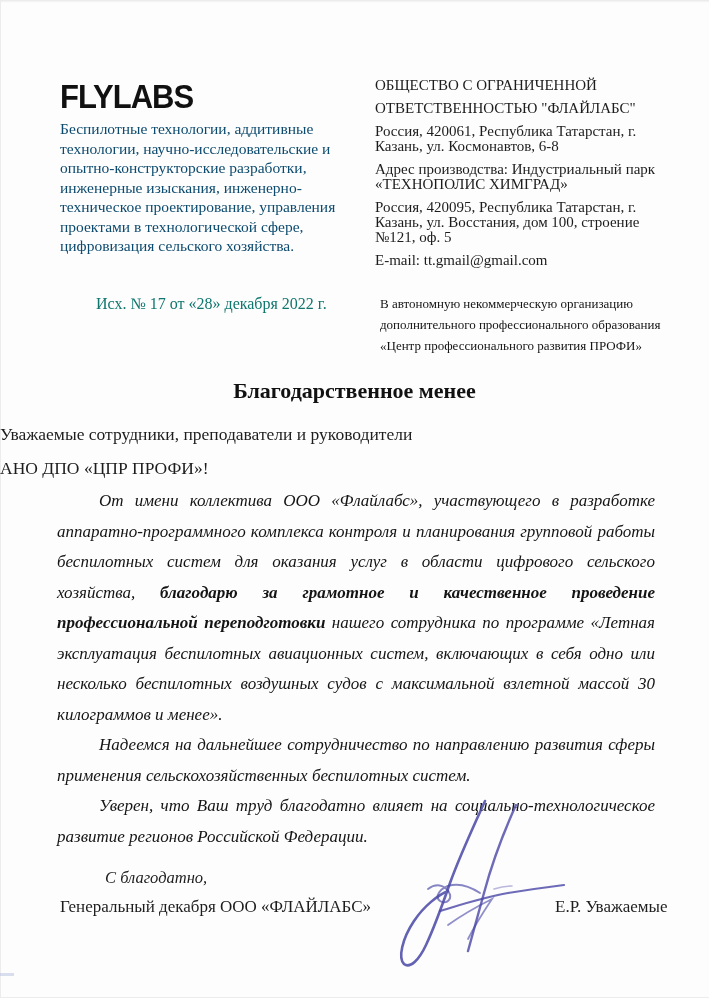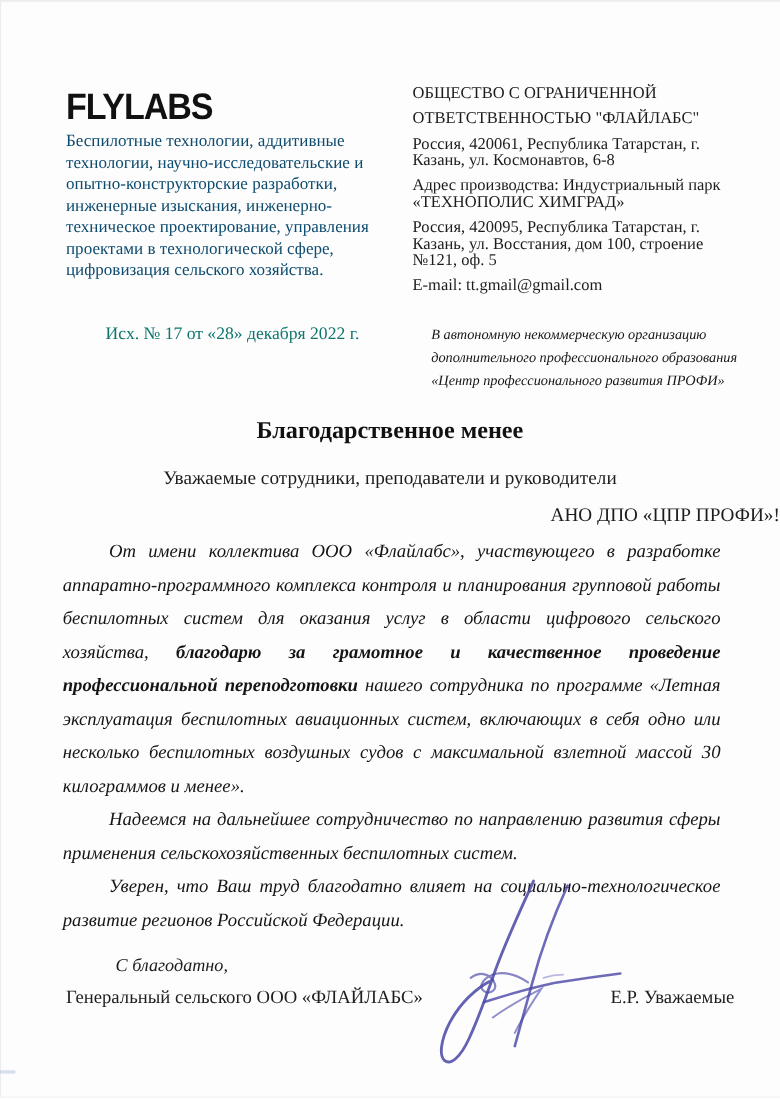--- a/index.html
+++ b/index.html
@@ -52,49 +52,48 @@
     width: 292px;
     font-size: 15px;
     line-height: 15px;
     color: #1c1c1c;
   }
   .right-col p {
     margin: 0 0 8px 0;
   }
   .recipient {
     position: absolute;
-    left: 392px; top: 293px;
+    left: 380px; top: 293px;
     width: 300px;
     font-size: 13px;
     line-height: 21px;
     color: #141414;
-    font-style: italic;
   }
   
   .title {
     position: absolute;
     left: 0; top: 378px;
     width: 709px;
     text-align: center;
     font-size: 22px;
     font-weight: bold;
     color: #111;
   }
   .salutation-1 {
     position: absolute;
     left: 0; top: 424px;
     width: 709px;
-    text-align: center;
+    text-align: left;
     font-size: 17.5px;
   }
   .salutation-2 {
     position: absolute;
     left: 0; top: 458px;
     width: 709px;
-    text-align: right;
+    text-align: left;
     font-size: 17.5px;
   }
   .body-text {
     position: absolute;
     left: 57px; top: 486px;
     width: 598px;
     font-size: 17px;
     line-height: 30.5px;
     text-align: justify;
     color: #141414;
@@ -163,21 +162,21 @@
   <div class="salutation-1">Уважаемые сотрудники, преподаватели и руководители</div>
   <div class="salutation-2">АНО ДПО «ЦПР ПРОФИ»!</div>
 
   <div class="body-text">
     <p><span>От имени коллектива ООО «Флайлабс», участвующего в разработке аппаратно-программного комплекса контроля и планирования групповой работы беспилотных систем для оказания услуг в области цифрового сельского хозяйства, </span><span class="b">благодарю за грамотное и качественное проведение профессиональной переподготовки</span><span> нашего сотрудника по программе «Летная эксплуатация беспилотных авиационных систем, включающих в себя одно или несколько беспилотных воздушных судов с максимальной взлетной массой 30 килограммов и менее».</span></p>
     <p>Надеемся на дальнейшее сотрудничество по направлению развития сферы применения сельскохозяйственных беспилотных систем.</p>
     <p>Уверен, что Ваш труд благодатно влияет на социально-технологическое развитие регионов Российской Федерации.</p>
   </div>
 
   <div class="closing">С благодатно,</div>
-  <div class="signer-title">Генеральный сельского ООО «ФЛАЙЛАБС»</div>
+  <div class="signer-title">Генеральный декабря ООО «ФЛАЙЛАБС»</div>
   <div class="signer-name">Е.Р. Уважаемые</div>
 
   <svg class="signature-svg" viewBox="0 0 185 185" fill="none" xmlns="http://www.w3.org/2000/svg">
 
     <path d="M97 8 C 88 28, 72 62, 62 90 C 54 113, 46 135, 38 152 C 31 167, 22 176, 16 171 C 10 165, 14 146, 26 128 C 36 113, 50 102, 60 98" stroke="#4846a6" stroke-width="2.6" stroke-linecap="round" opacity="0.85"></path>
 
     <path d="M128 12 C 118 34, 104 70, 96 100 C 90 122, 84 143, 80 158" stroke="#4846a6" stroke-width="2.4" stroke-linecap="round" opacity="0.8"></path>
 
     <path d="M40 96 C 48 90, 56 92, 60 98 C 66 106, 58 112, 52 108 C 46 104, 52 94, 64 92 C 76 90, 86 96, 92 100" stroke="#4846a6" stroke-width="2" stroke-linecap="round" opacity="0.65"></path>
 

